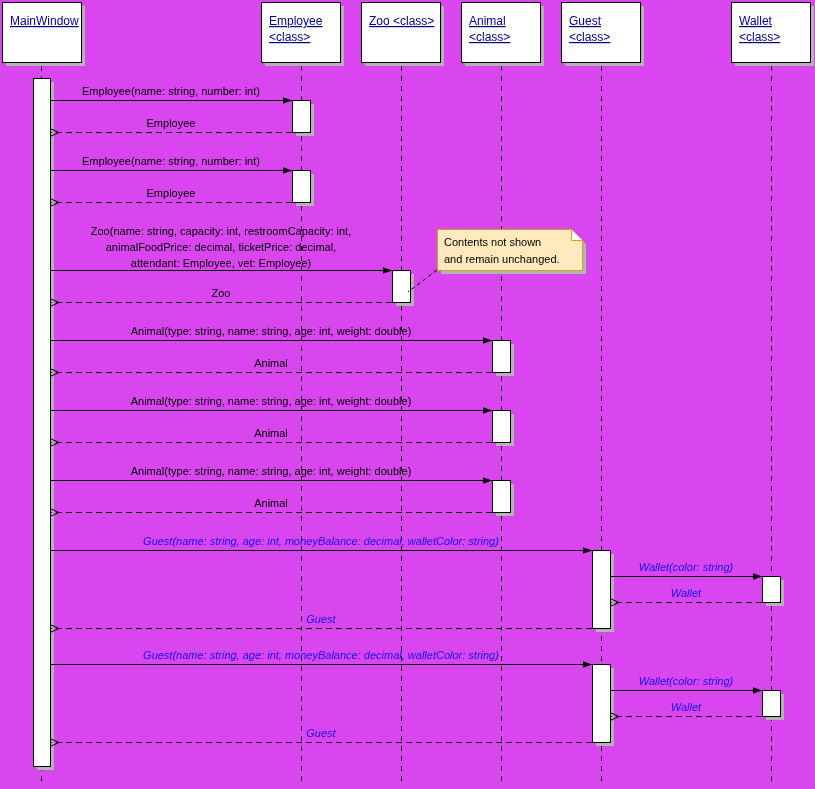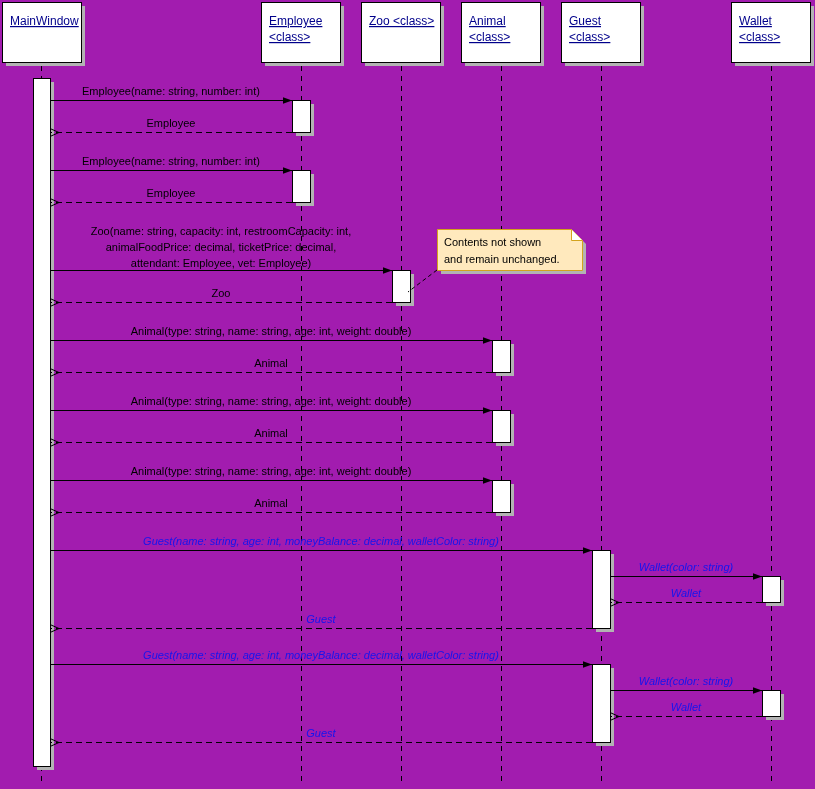--- a/index.html
+++ b/index.html
@@ -7,21 +7,21 @@
     padding: 0;
     background: #ffffff;
   }
   body {
     font-family: "Liberation Sans", sans-serif;
   }
   #diagram {
     position: relative;
     width: 815px;
     height: 789px;
-    background: #a21caf;
+    background: #d946ef;
     overflow: hidden;
   }
   #diagram svg {
     position: absolute;
     left: 0;
     top: 0;
   }
   .lifeline-label {
     font-family: "Liberation Sans", sans-serif;
     font-size: 12px;

